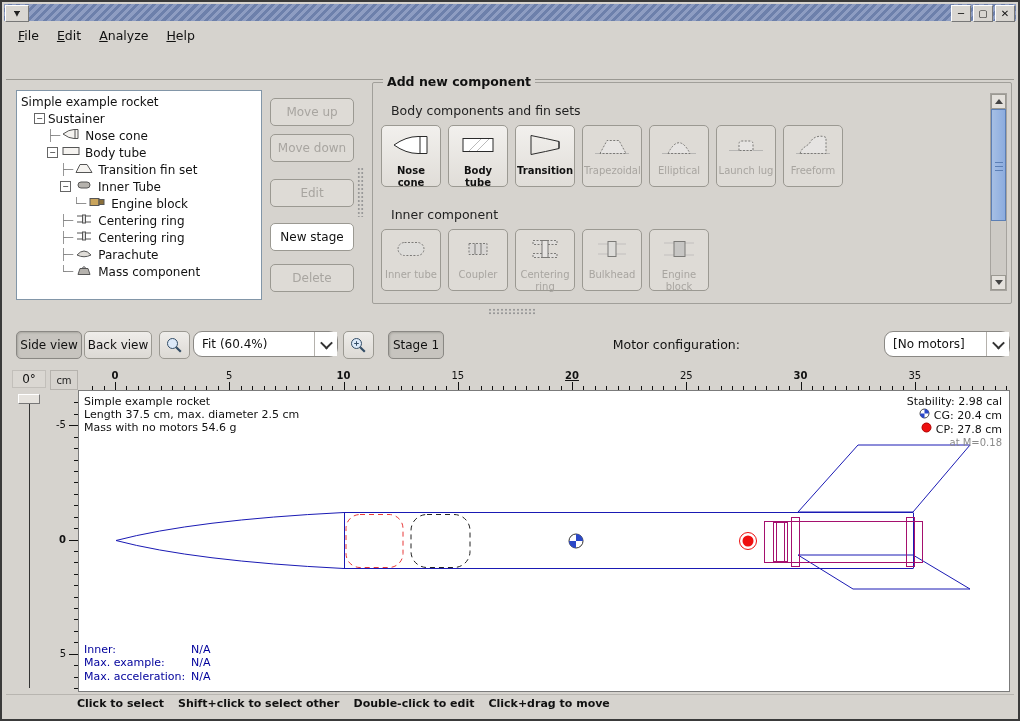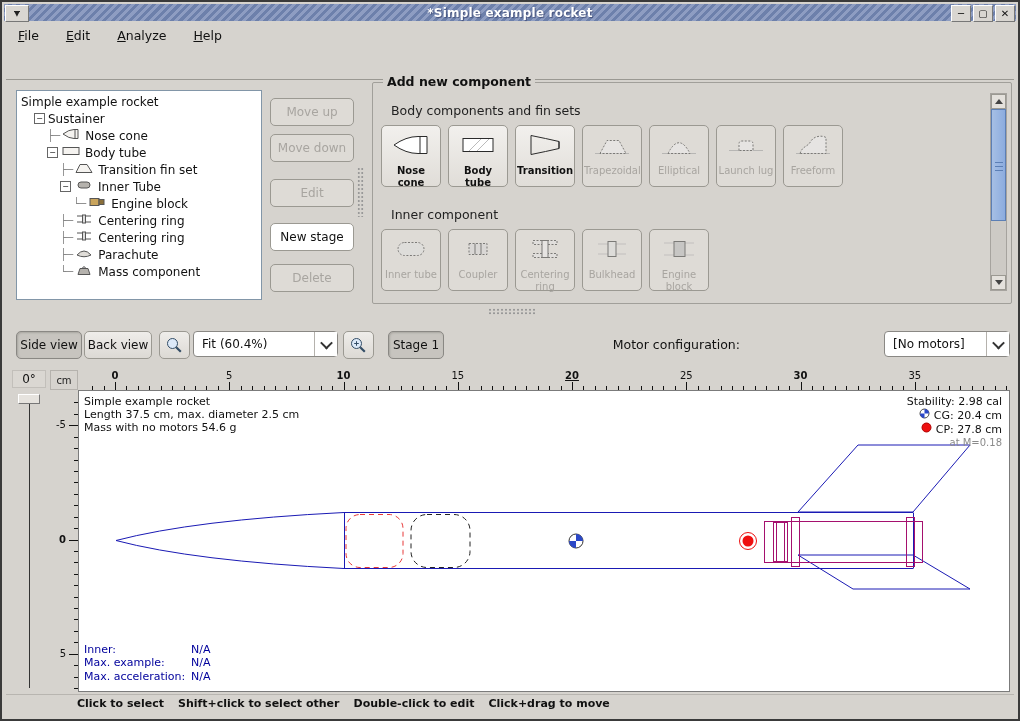--- a/index.html
+++ b/index.html
@@ -13,21 +13,21 @@
     border:1px solid #fff;border-right-color:#777;border-bottom-color:#777;
     display:flex;align-items:center;justify-content:center;font-size:9px;color:#222;}
   .win-title{flex:1;text-align:center;color:#fff;font-weight:bold;font-size:12px;
     text-shadow:1px 1px 1px #44507a;letter-spacing:.2px;}
   .win-ctrls{position:absolute;right:1px;top:1px;display:flex;gap:2px;}
   .win-btn{width:18px;height:15px;background:#d9d6d1;border:1px solid #fff;
     border-right-color:#777;border-bottom-color:#777;display:flex;align-items:center;
     justify-content:center;font-size:10px;color:#111;line-height:1;}
   
   .menubar{position:absolute;left:4px;top:21px;right:4px;height:24px;
-    display:flex;align-items:center;gap:27px;padding-left:12px;font-size:12.5px;color:#111;}
+    display:flex;align-items:center;gap:18px;padding-left:12px;font-size:12.5px;color:#111;}
   .menu-item{cursor:default;}
   
   .tabs{position:absolute;left:6px;top:49px;height:28px;display:flex;align-items:flex-end;}
   .tab{padding:5px 12px 6px 12px;font-size:12.5px;border:1px solid #8f8d88;
     border-bottom:none;background:#c9c6c1;color:#222;margin-right:2px;
     border-radius:5px 5px 0 0;}
   .tab.active{background:#d6d3ce;border-color:#6f8cb0;padding-bottom:8px;position:relative;top:1px;}
   .content-frame{position:absolute;left:4px;top:77px;right:4px;bottom:4px;
     border-top:1px solid #9a9892;background:#d6d3ce;}
   
@@ -74,21 +74,21 @@
     background:linear-gradient(90deg,#a6bfe4,#8cacdf);border:1px solid #5c7fb5;box-sizing:border-box;}
   .grip{position:absolute;left:3px;width:8px;height:1px;background:#5c7fb5;}
   .tri-up{width:0;height:0;border-left:4px solid transparent;border-right:4px solid transparent;border-bottom:5px solid #444;}
   .tri-down{width:0;height:0;border-left:4px solid transparent;border-right:4px solid transparent;border-top:5px solid #444;}
   
   .vb-btn{position:absolute;top:329px;height:26px;border:1px solid #9b9992;border-radius:5px;
     background:linear-gradient(#efedea,#dcd9d4);font-size:12px;color:#111;
     display:flex;align-items:center;justify-content:center;}
   .vb-btn.pressed{background:#c7c4bf;border-color:#8a8884;box-shadow:inset 1px 1px 2px #a9a6a1;}
   .combo{position:absolute;top:329px;height:26px;background:#fff;border:1px solid #8a8884;
-    border-radius:4px;display:flex;align-items:center;box-sizing:border-box;}
+    border-radius:9px;display:flex;align-items:center;box-sizing:border-box;}
   .combo .val{flex:1;padding:0 8px;font-size:12px;color:#111;white-space:nowrap;overflow:hidden;}
   .combo .arrow-box{width:22px;align-self:stretch;border-left:1px solid #b5b2ad;
     display:flex;align-items:center;justify-content:center;background:#fff;}
   .chev{width:7px;height:7px;border-right:2px solid #333;border-bottom:2px solid #333;
     transform:rotate(45deg) translate(-1px,-1px);}
   .mc-label{position:absolute;top:335px;font-size:12.5px;color:#111;}
   
   .rot-label{position:absolute;left:10px;top:368px;width:34px;height:18px;font-size:12px;
     color:#111;display:flex;align-items:center;justify-content:center;
     border:1px solid #c2bfba;background:#dad7d2;box-sizing:border-box;}
@@ -122,21 +122,20 @@
 </style>
 </head>
 <body>
 
 <div class="window">
 
   <div class="titlebar">
     <div class="win-menu-btn">
       <span style="border-top:1px solid #222;font-size:7px;line-height:5px;">▼</span>
     </div>
-    <div class="win-title">*Simple example rocket</div>
     <div class="win-ctrls">
       <div class="win-btn">─</div>
       <div class="win-btn">▢</div>
       <div class="win-btn">✕</div>
     </div>
   </div>
 
   <div class="menubar">
     <span class="menu-item"><u>F</u>ile</span>
     <span class="menu-item"><u>E</u>dit</span>

